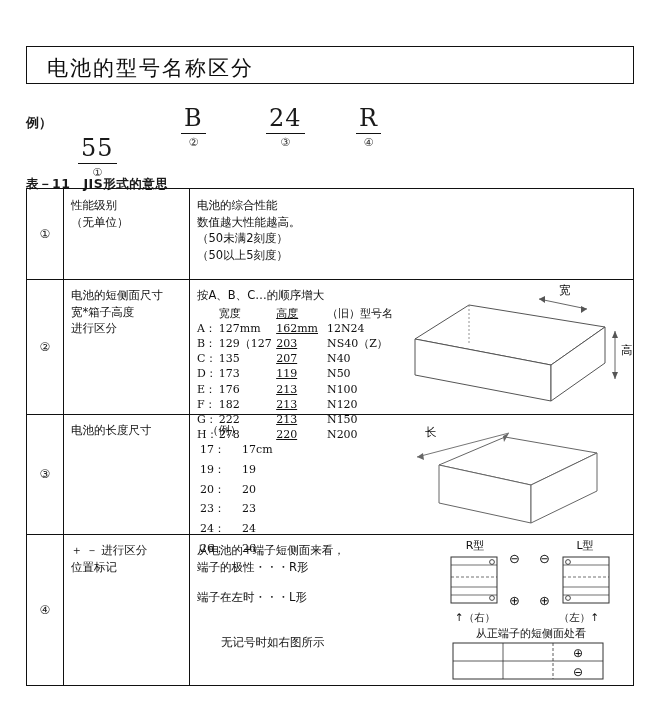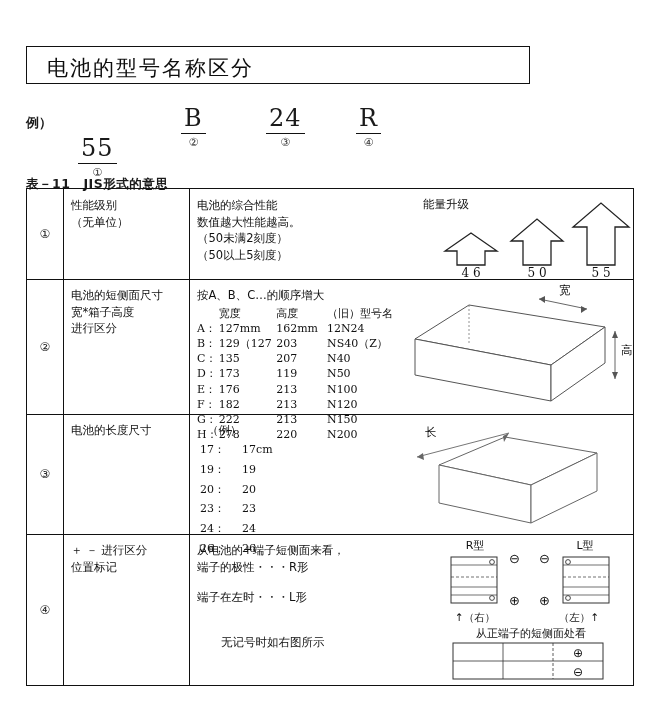--- a/index.html
+++ b/index.html
@@ -5,21 +5,21 @@
   html,body{margin:0;padding:0;}
   body{
     width:661px;height:720px;
     background:#ffffff;
     font-family:"DejaVu Sans","Liberation Sans",sans-serif;
     color:#1a1a1a;
     position:relative;
     overflow:hidden;
   }
   .title-box{
-    position:absolute;left:26px;top:46px;width:504px;height:38px;
+    position:absolute;left:26px;top:46px;width:608px;height:38px;
     border:1.5px solid #111;
     box-sizing:border-box;
   }
   .title-text{
     position:absolute;left:20px;top:7px;
     font-size:21px;letter-spacing:2px;color:#0d0d0d;
     font-family:"DejaVu Sans","Liberation Sans",sans-serif;
   }
   .example-row{position:absolute;left:26px;top:104px;width:608px;height:48px;}
   .ex-label{position:absolute;left:0;top:10px;font-size:13px;font-weight:bold;}
@@ -45,21 +45,21 @@
     position:absolute;left:0;width:36px;
     display:flex;align-items:center;justify-content:center;
     font-size:12px;color:#222;
   }
   .cell-desc{position:absolute;left:44px;width:118px;font-size:11.5px;line-height:1.45;padding-top:8px;color:#111;}
   .cell-body{position:absolute;left:170px;right:0;font-size:11.5px;line-height:1.45;padding-top:8px;color:#111;}
   .dim-table{font-size:11px;line-height:1.38;border-collapse:collapse;margin-top:2px;}
   .dim-table td{padding:0 0 0 0;white-space:nowrap;font-family:"DejaVu Serif","Liberation Serif",serif;}
   .dim-table td.k{width:30px;}
   .dim-table td.w{width:86px;}
-  .dim-table td.h{width:110px;}
+  .dim-table td.h{width:110px;text-decoration:underline;}
   .hdr-r{font-family:"DejaVu Sans","Liberation Sans",sans-serif;}
   .len-table{font-size:11px;line-height:1.45;font-family:"DejaVu Serif","Liberation Serif",serif;}
   .len-table td{padding-right:14px;white-space:nowrap;}
   .diagram{position:absolute;}
   .dlabel{position:absolute;font-size:11.5px;color:#111;}
   svg{display:block;overflow:visible;}
 </style>
 </head>
 <body>
 
@@ -100,31 +100,20 @@
   <div class="cell-idx" style="top:0;height:90px;">①</div>
   <div class="cell-desc" style="top:0;">
     <div>性能级别</div>
     <div>（无单位）</div>
   </div>
   <div class="cell-body" style="top:0;">
     <div>电池的综合性能</div>
     <div>数值越大性能越高。</div>
     <div>（50未满2刻度）</div>
     <div>（50以上5刻度）</div>
-  </div>
-  <div class="diagram" style="left:388px;top:4px;width:220px;height:84px;">
-    <div class="dlabel" style="left:8px;top:4px;">能量升级</div>
-    <svg width="220" height="84">
-      <path d="M 42 72 L 42 58 L 30 58 L 56 40 L 82 58 L 70 58 L 70 72 Z" fill="none" stroke="#222" stroke-width="1.3"></path>
-      <path d="M 108 72 L 108 48 L 96 48 L 122 26 L 148 48 L 136 48 L 136 72 Z" fill="none" stroke="#222" stroke-width="1.3"></path>
-      <path d="M 172 72 L 172 34 L 158 34 L 186 10 L 214 34 L 200 34 L 200 72 Z" fill="none" stroke="#222" stroke-width="1.3"></path>
-      <text x="56" y="84" text-anchor="middle" font-size="12" font-family="DejaVu Serif, serif" fill="#111">4 6</text>
-      <text x="122" y="84" text-anchor="middle" font-size="12" font-family="DejaVu Serif, serif" fill="#111">5 0</text>
-      <text x="186" y="84" text-anchor="middle" font-size="12" font-family="DejaVu Serif, serif" fill="#111">5 5</text>
-    </svg>
   </div>
 
   <div class="cell-idx" style="top:90px;height:135px;">②</div>
   <div class="cell-desc" style="top:90px;">
     <div>电池的短侧面尺寸</div>
     <div>宽*箱子高度</div>
     <div>进行区分</div>
   </div>
   <div class="cell-body" style="top:90px;right:240px;">
     <div>按A、B、C…的顺序增大</div>

